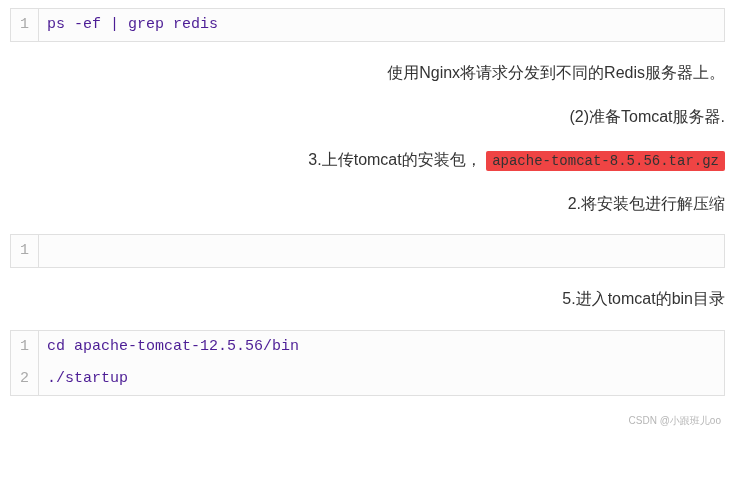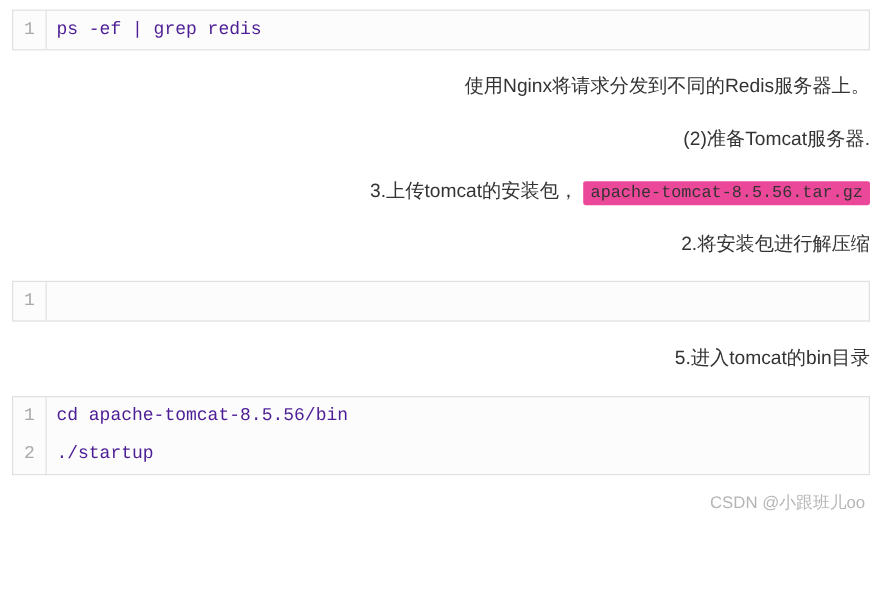--- a/index.html
+++ b/index.html
@@ -36,32 +36,32 @@
     padding: 4px 8px;
     white-space: pre;
     color: #4c1d95;
   }
   p.para {
     margin-bottom: 18px;
     line-height: 1.6;
     text-align: right;
   }
   code.inline {
-    background: #ec4899;
+    background: #ef4444;
     padding: 2px 6px;
     font-family: "Consolas", "Courier New", monospace;
     font-size: 14px;
     border-radius: 2px;
   }
   .watermark {
     position: absolute;
     right: 14px;
     bottom: 6px;
     color: rgba(120,120,120,0.55);
-    font-size: 14px;
+    font-size: 10px;
     pointer-events: none;
   }
 </style>
 </head>
 <body>
 
 <div class="code-block">
   <div class="code-row">
     <div class="line-no">1</div>
     <div class="code-text">ps -ef | grep redis</div>
@@ -83,21 +83,21 @@
   <div class="code-row">
     <div class="line-no">1</div>
   </div>
 </div>
 
 <p class="para">5.进入tomcat的bin目录</p>
 
 <div class="code-block">
   <div class="code-row">
     <div class="line-no">1</div>
-    <div class="code-text">cd apache-tomcat-8.5.56/bin</div>
+    <div class="code-text">cd apache-tomcat-12.5.56/bin</div>
   </div>
   <div class="code-row">
     <div class="line-no">2</div>
     <div class="code-text">./startup</div>
   </div>
 </div>
 
 <div class="watermark">CSDN @小跟班儿oo</div>
 
 </body></html>

